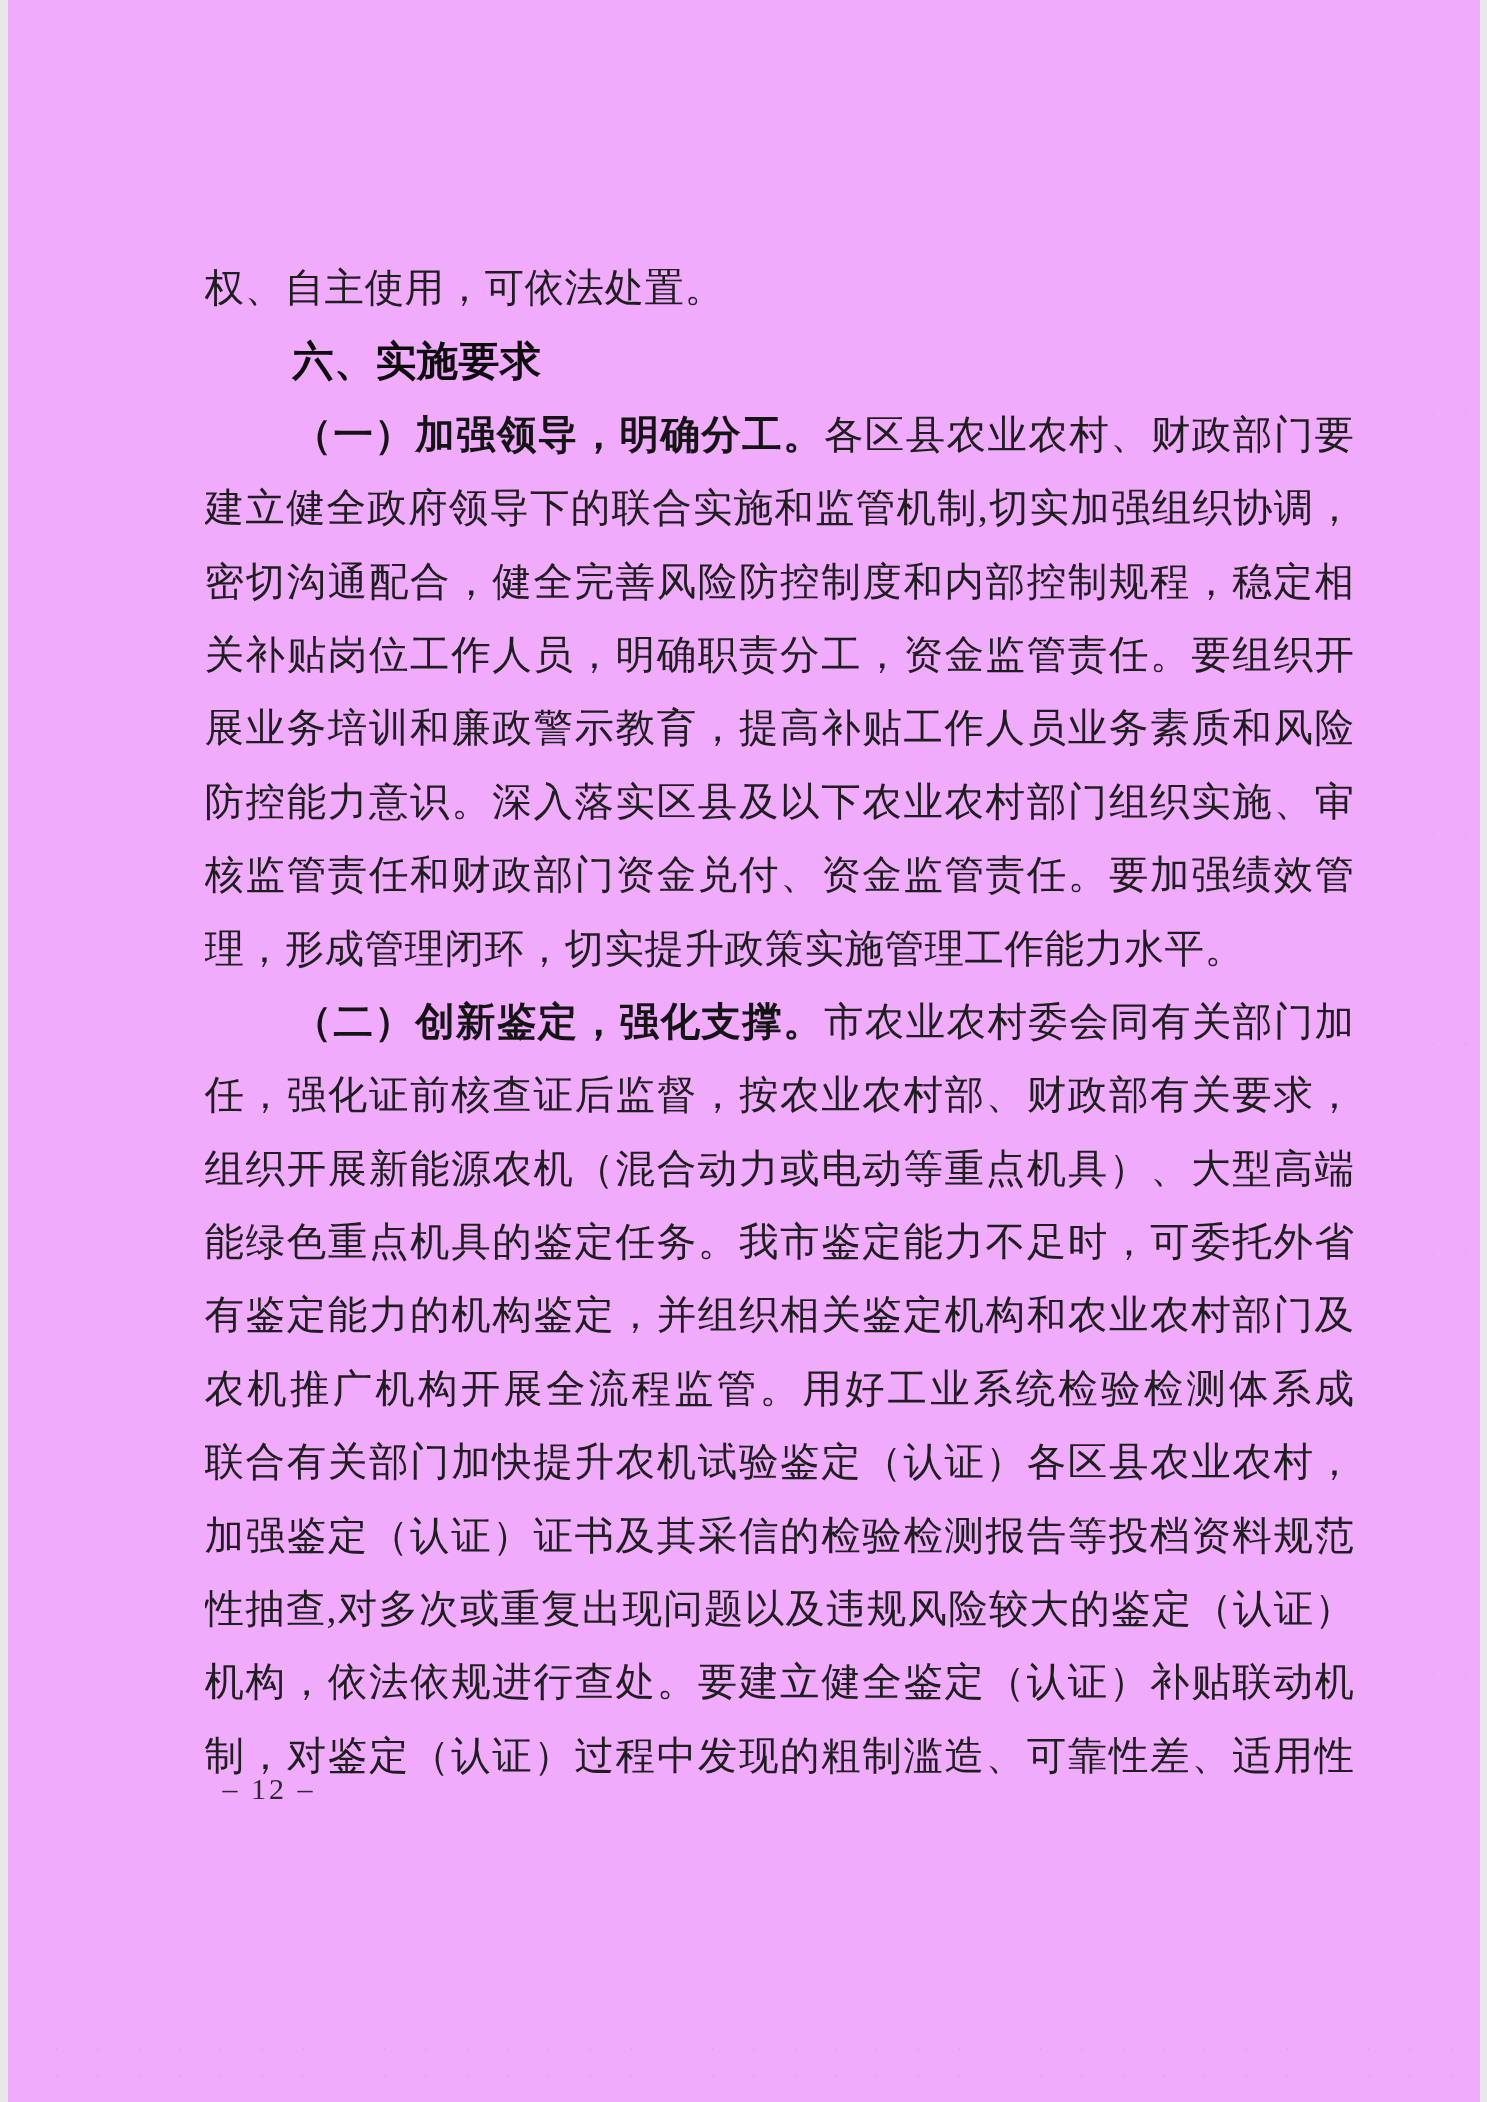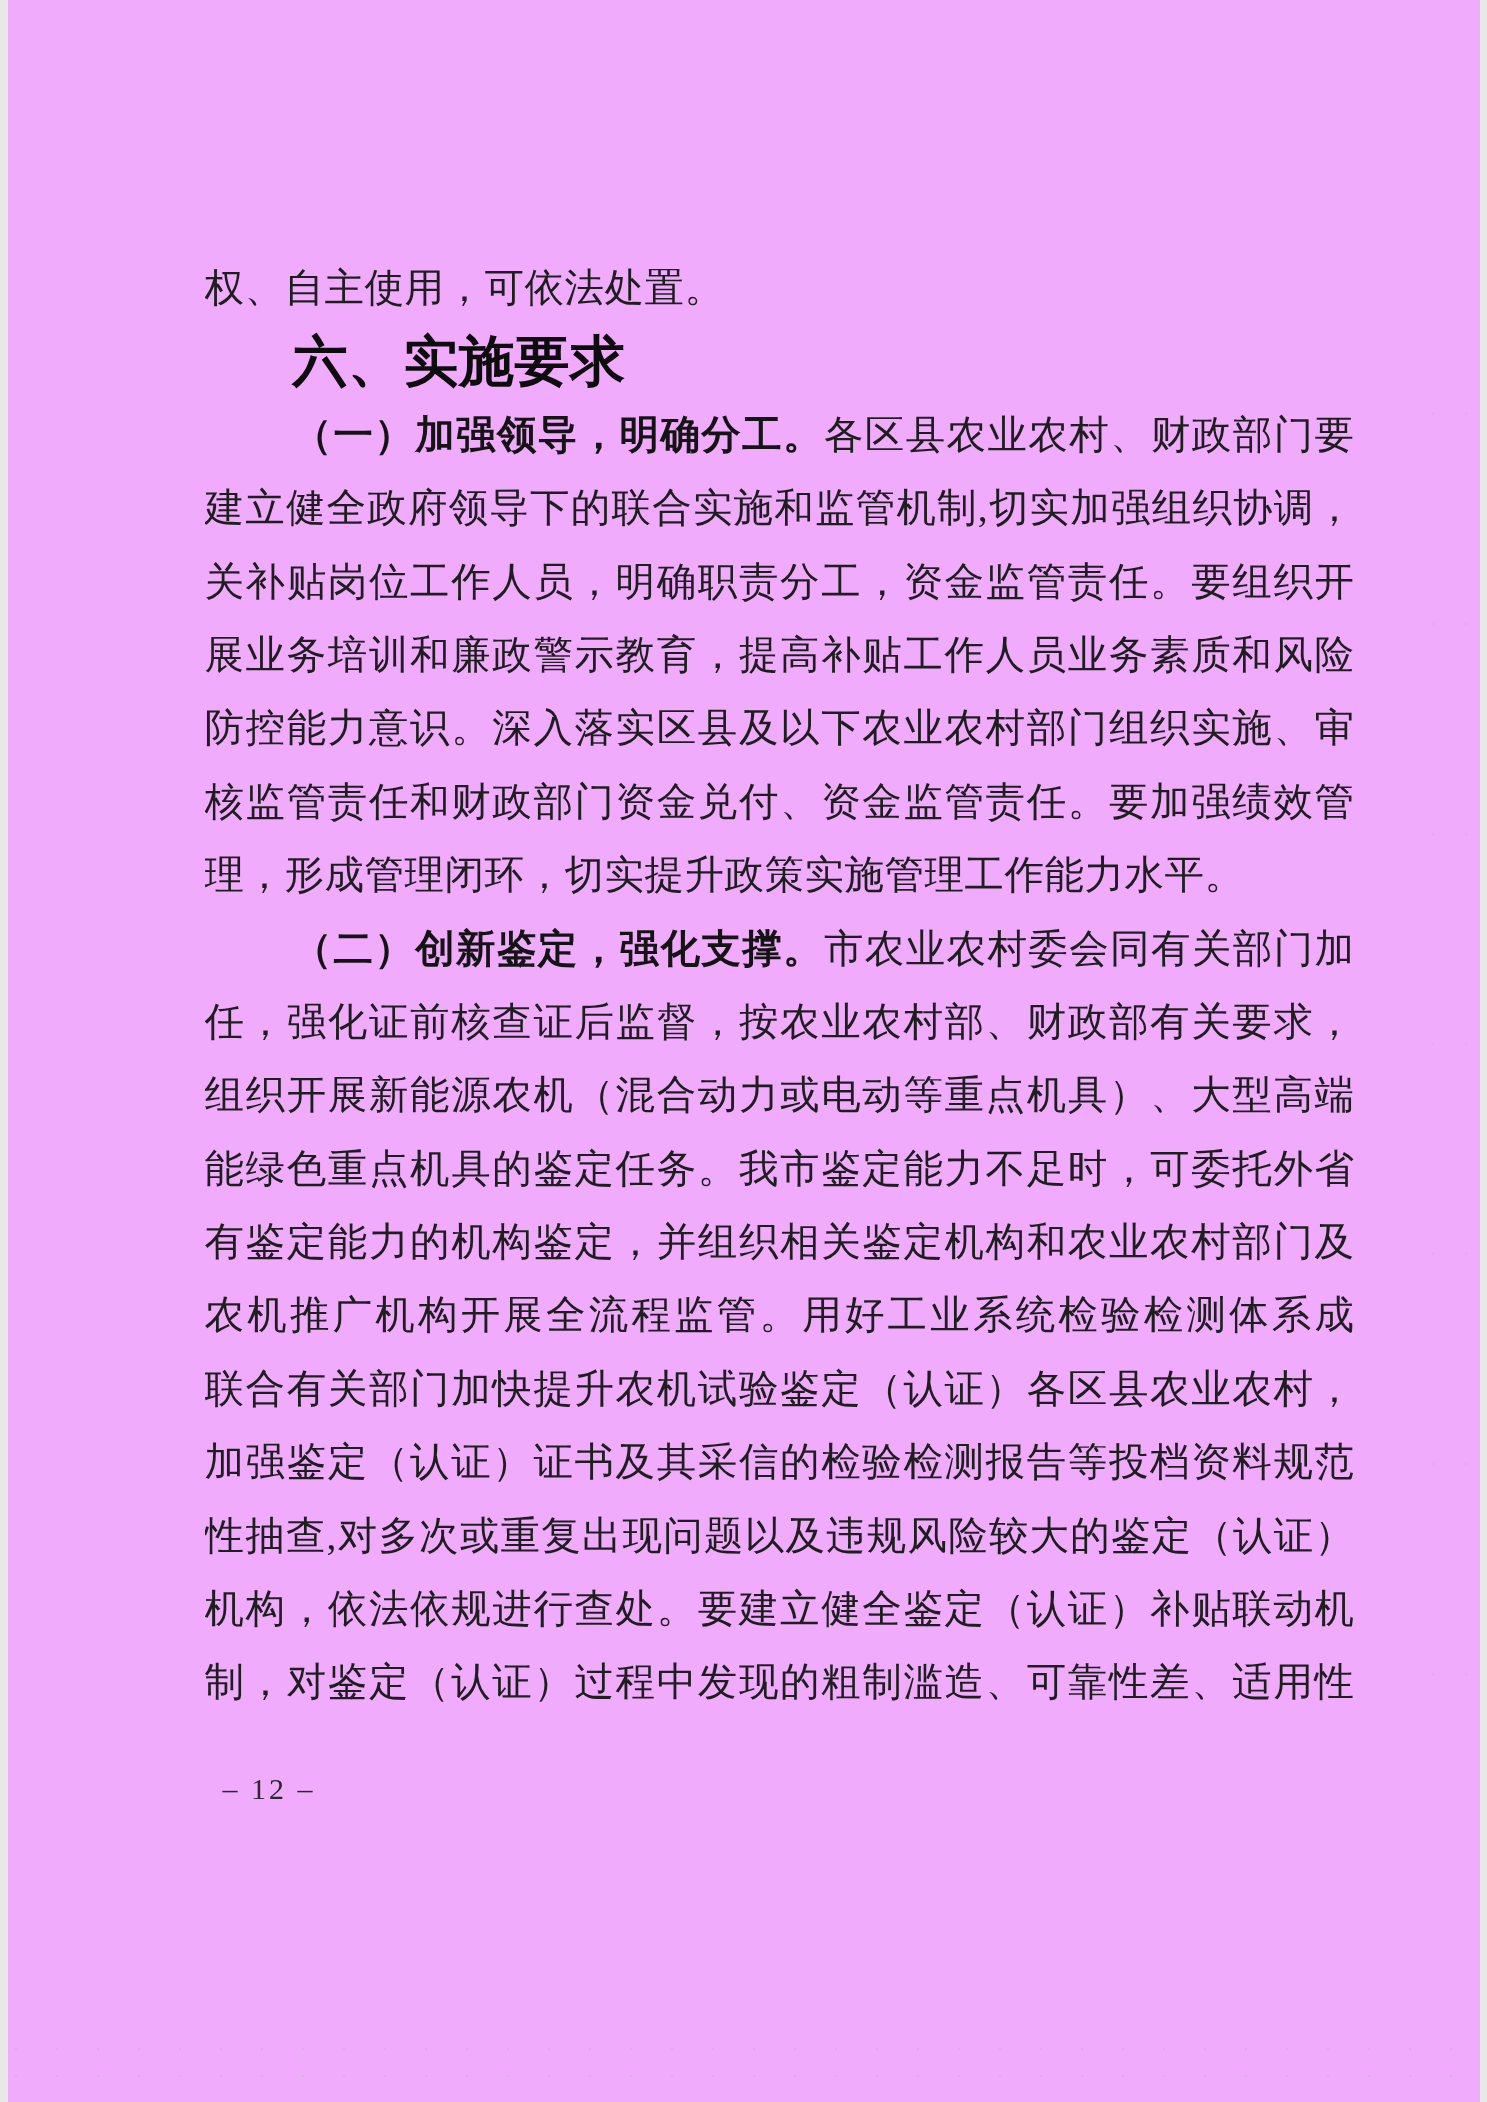--- a/index.html
+++ b/index.html
@@ -34,21 +34,21 @@
     text-align:left;
     white-space:nowrap;
   }
   .indent{
     width:1062px;
     padding-left:88px;
   }
   .heading span{
     font-family:"Liberation Sans","DejaVu Sans",sans-serif;
     font-weight:bold;
-    font-size:55px;
+    font-size:41px;
     color:#0d0d0d;
   }
   .lead{
     font-weight:600;
     color:#141414;
   }
   .footer{
     position:absolute;
     left:215px;top:1772px;
     font-size:30px;
@@ -79,20 +79,21 @@
 
   <div class="text-block">
 
     <div class="line natural">权、自主使用，可依法处置。</div>
 
     <div class="line natural indent heading"><span>六、实施要求</span></div>
 
     <div class="line just indent"><span class="lead">（一）加强领导，明确分工。</span><span>各区县农业农村、财政部门要</span></div>
 
     <div class="line just">建立健全政府领导下的联合实施和监管机制,切实加强组织协调，</div>
+    <div class="line just">密切沟通配合，健全完善风险防控制度和内部控制规程，稳定相</div>
     <div class="line just">关补贴岗位工作人员，明确职责分工，资金监管责任。要组织开</div>
     <div class="line just">展业务培训和廉政警示教育，提高补贴工作人员业务素质和风险</div>
     <div class="line just">防控能力意识。深入落实区县及以下农业农村部门组织实施、审</div>
     <div class="line just">核监管责任和财政部门资金兑付、资金监管责任。要加强绩效管</div>
     <div class="line natural">理，形成管理闭环，切实提升政策实施管理工作能力水平。</div>
 
     <div class="line just indent"><span class="lead">（二）创新鉴定，强化支撑。</span><span>市农业农村委会同有关部门加</span></div>
 
     <div class="line just">任，强化证前核查证后监督，按农业农村部、财政部有关要求，</div>
     <div class="line just">组织开展新能源农机（混合动力或电动等重点机具）、大型高端智</div>

